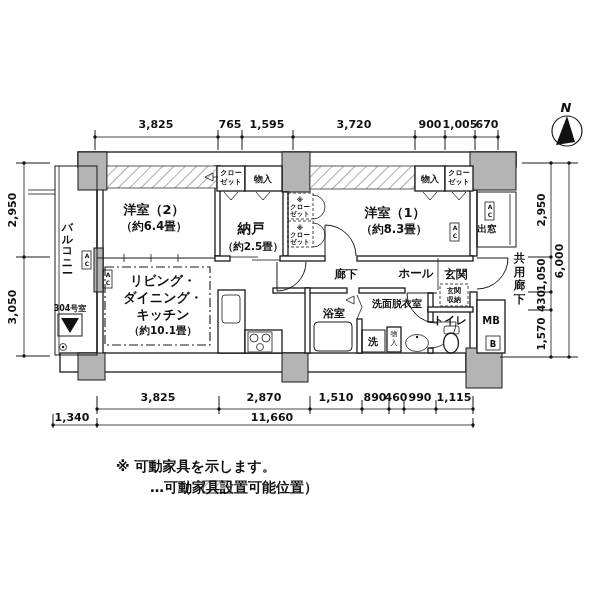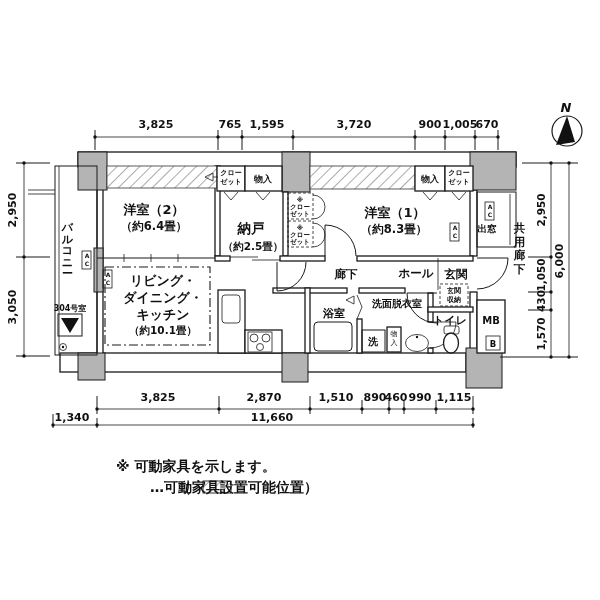--- a/index.html
+++ b/index.html
@@ -279,19 +279,19 @@
 
   <g>
     <text class="t" x="196" y="471" font-size="14" text-anchor="start">※ 可動家具を示します。</text>
     <text class="t" x="184" y="492" font-size="14" text-anchor="start">（</text>
     <rect x="203" y="481" width="28" height="12" fill="url(#hatch)" stroke="#1a1a1a" stroke-width="0.9"></rect>
     <text class="t" x="234" y="492" font-size="14" text-anchor="start">…可動家具設置可能位置）</text>
   </g>
 </svg>
 
 <div class="vlabel" style="left:61px;top:222px;width:13px;">バルコニー</div>
-<div class="vlabel" style="left:513px;top:222px;width:13px;font-size:11.5px;line-height:13.5px;">共用廊下</div>
+<div class="vlabel" style="left:513px;top:252px;width:13px;font-size:11.5px;line-height:13.5px;">共用廊下</div>
 <div class="vlabel" style="left:389px;top:330px;width:10px;font-size:7px;line-height:9px;font-weight:500;">物入</div>
 <div class="ac" style="left:84px;top:252px;">AC</div>
 <div class="ac" style="left:105px;top:271px;">AC</div>
 <div class="ac" style="left:452px;top:224px;">AC</div>
 <div class="ac" style="left:487px;top:203px;">AC</div>
 </div>
 
 </body></html>

